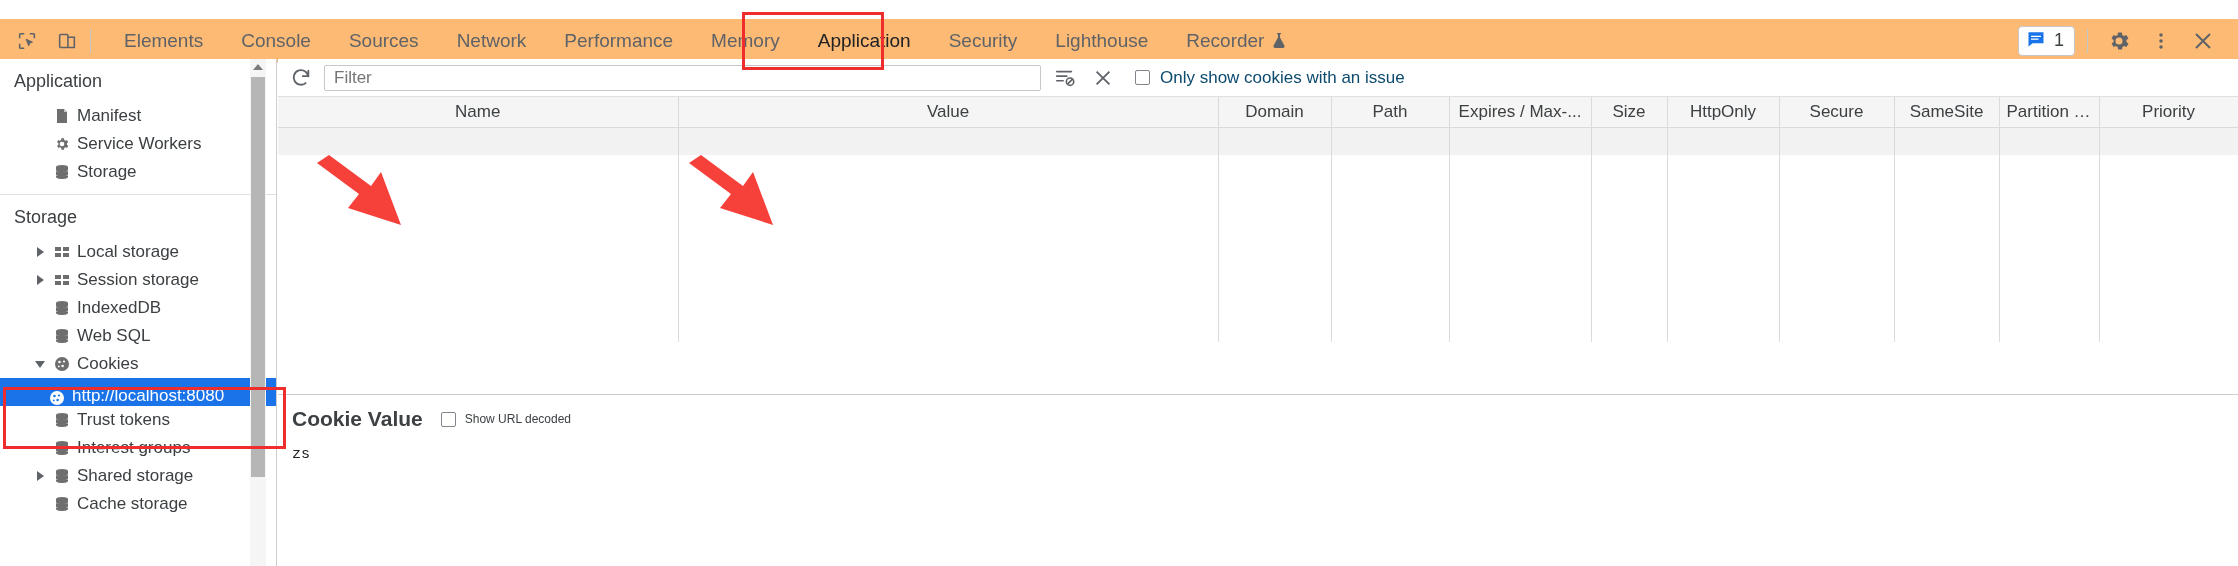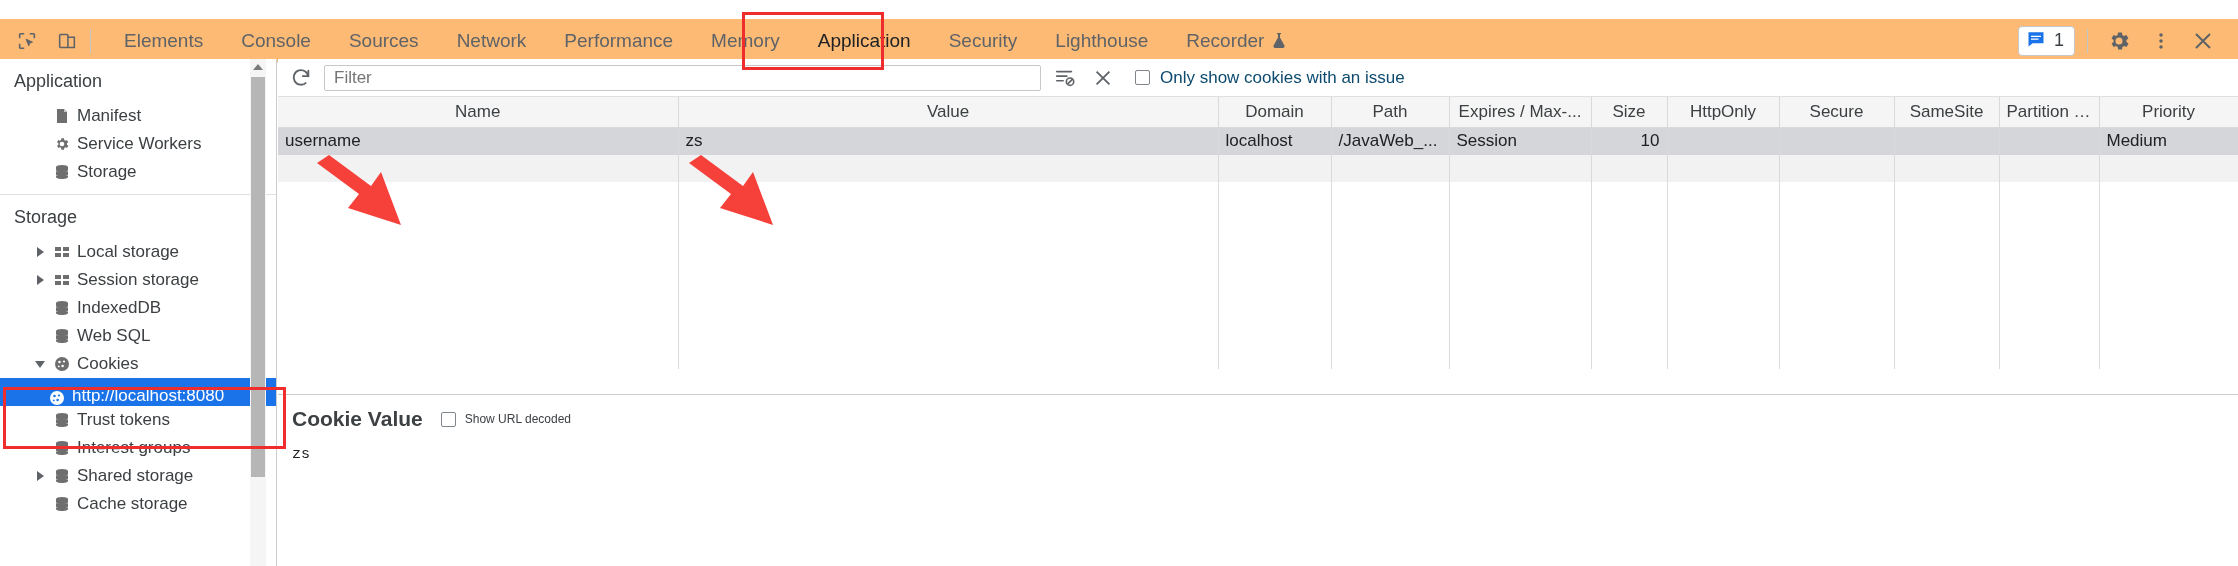--- a/index.html
+++ b/index.html
@@ -492,33 +492,20 @@
             <th>Expires / Max-...</th>
             <th>Size</th>
             <th>HttpOnly</th>
             <th>Secure</th>
             <th>SameSite</th>
             <th>Partition K...</th>
             <th>Priority</th>
           </tr>
         </thead>
         <tbody>
-          <tr class="row-selected">
-            <td>username</td>
-            <td>zs</td>
-            <td>localhost</td>
-            <td>/JavaWeb_...</td>
-            <td>Session</td>
-            <td class="num">10</td>
-            <td></td>
-            <td></td>
-            <td></td>
-            <td></td>
-            <td>Medium</td>
-          </tr>
           <tr class="row-alt">
             <td></td>
               <td></td>
               <td></td>
             <td></td>
               <td></td>
               <td></td>
             <td></td>
               <td></td>
               <td></td>

